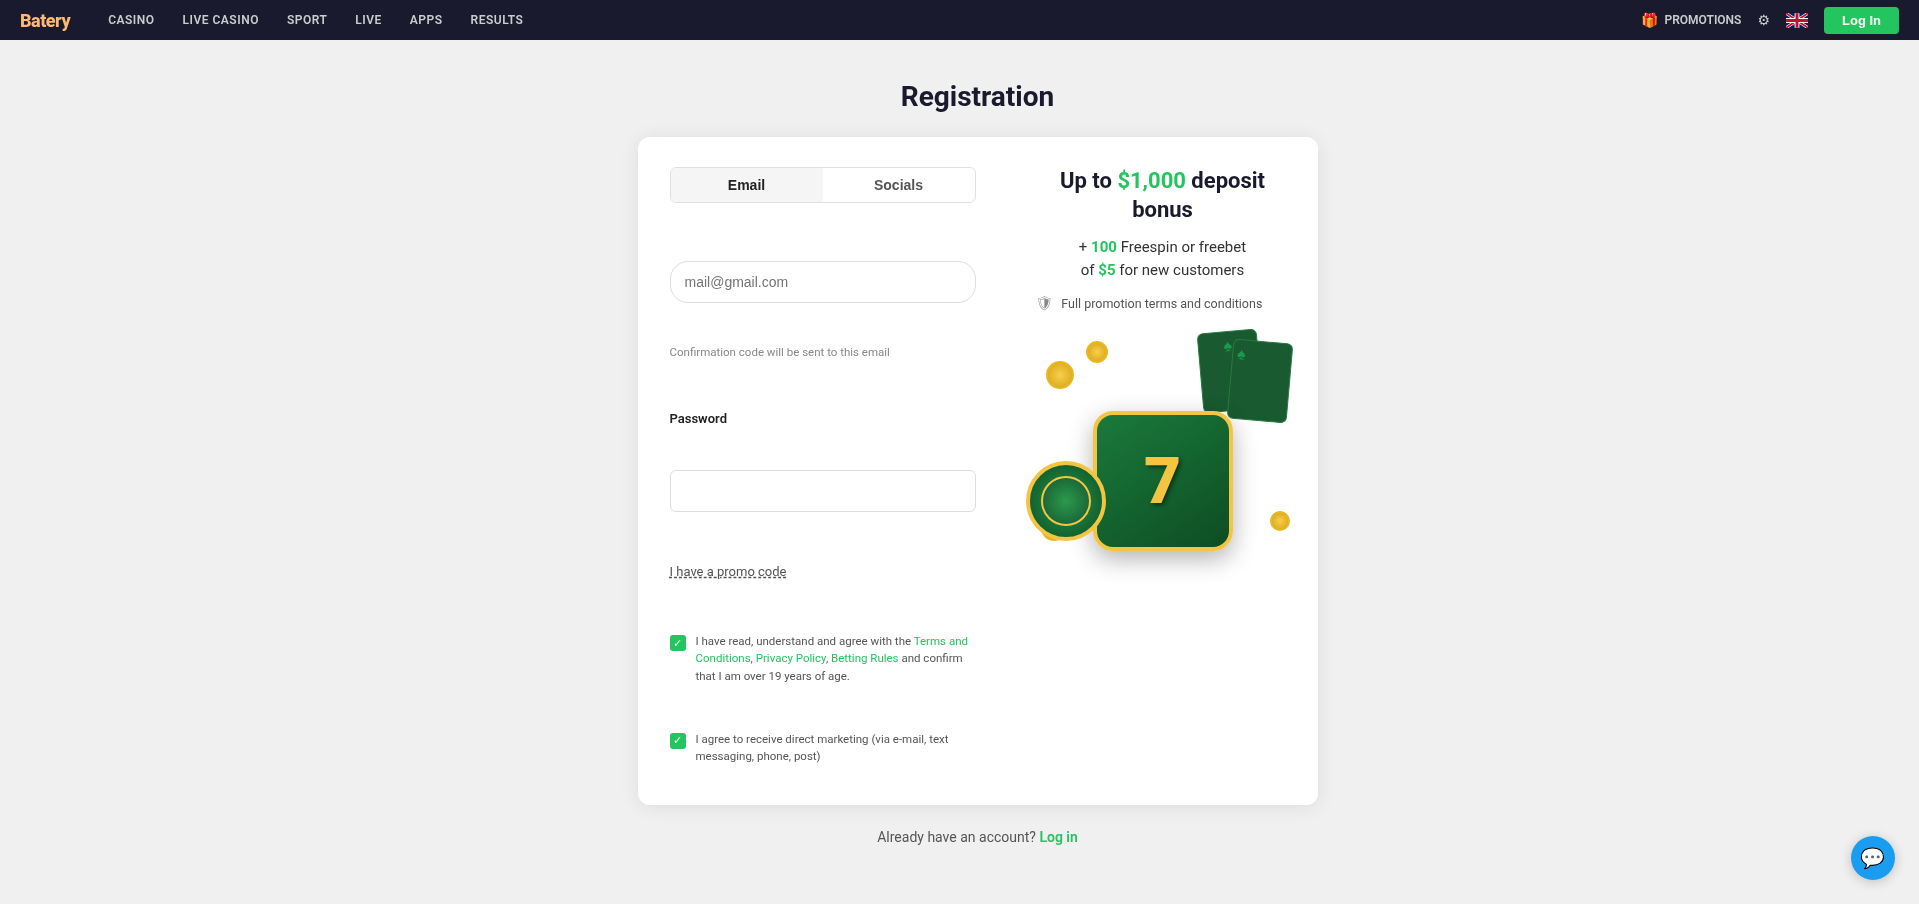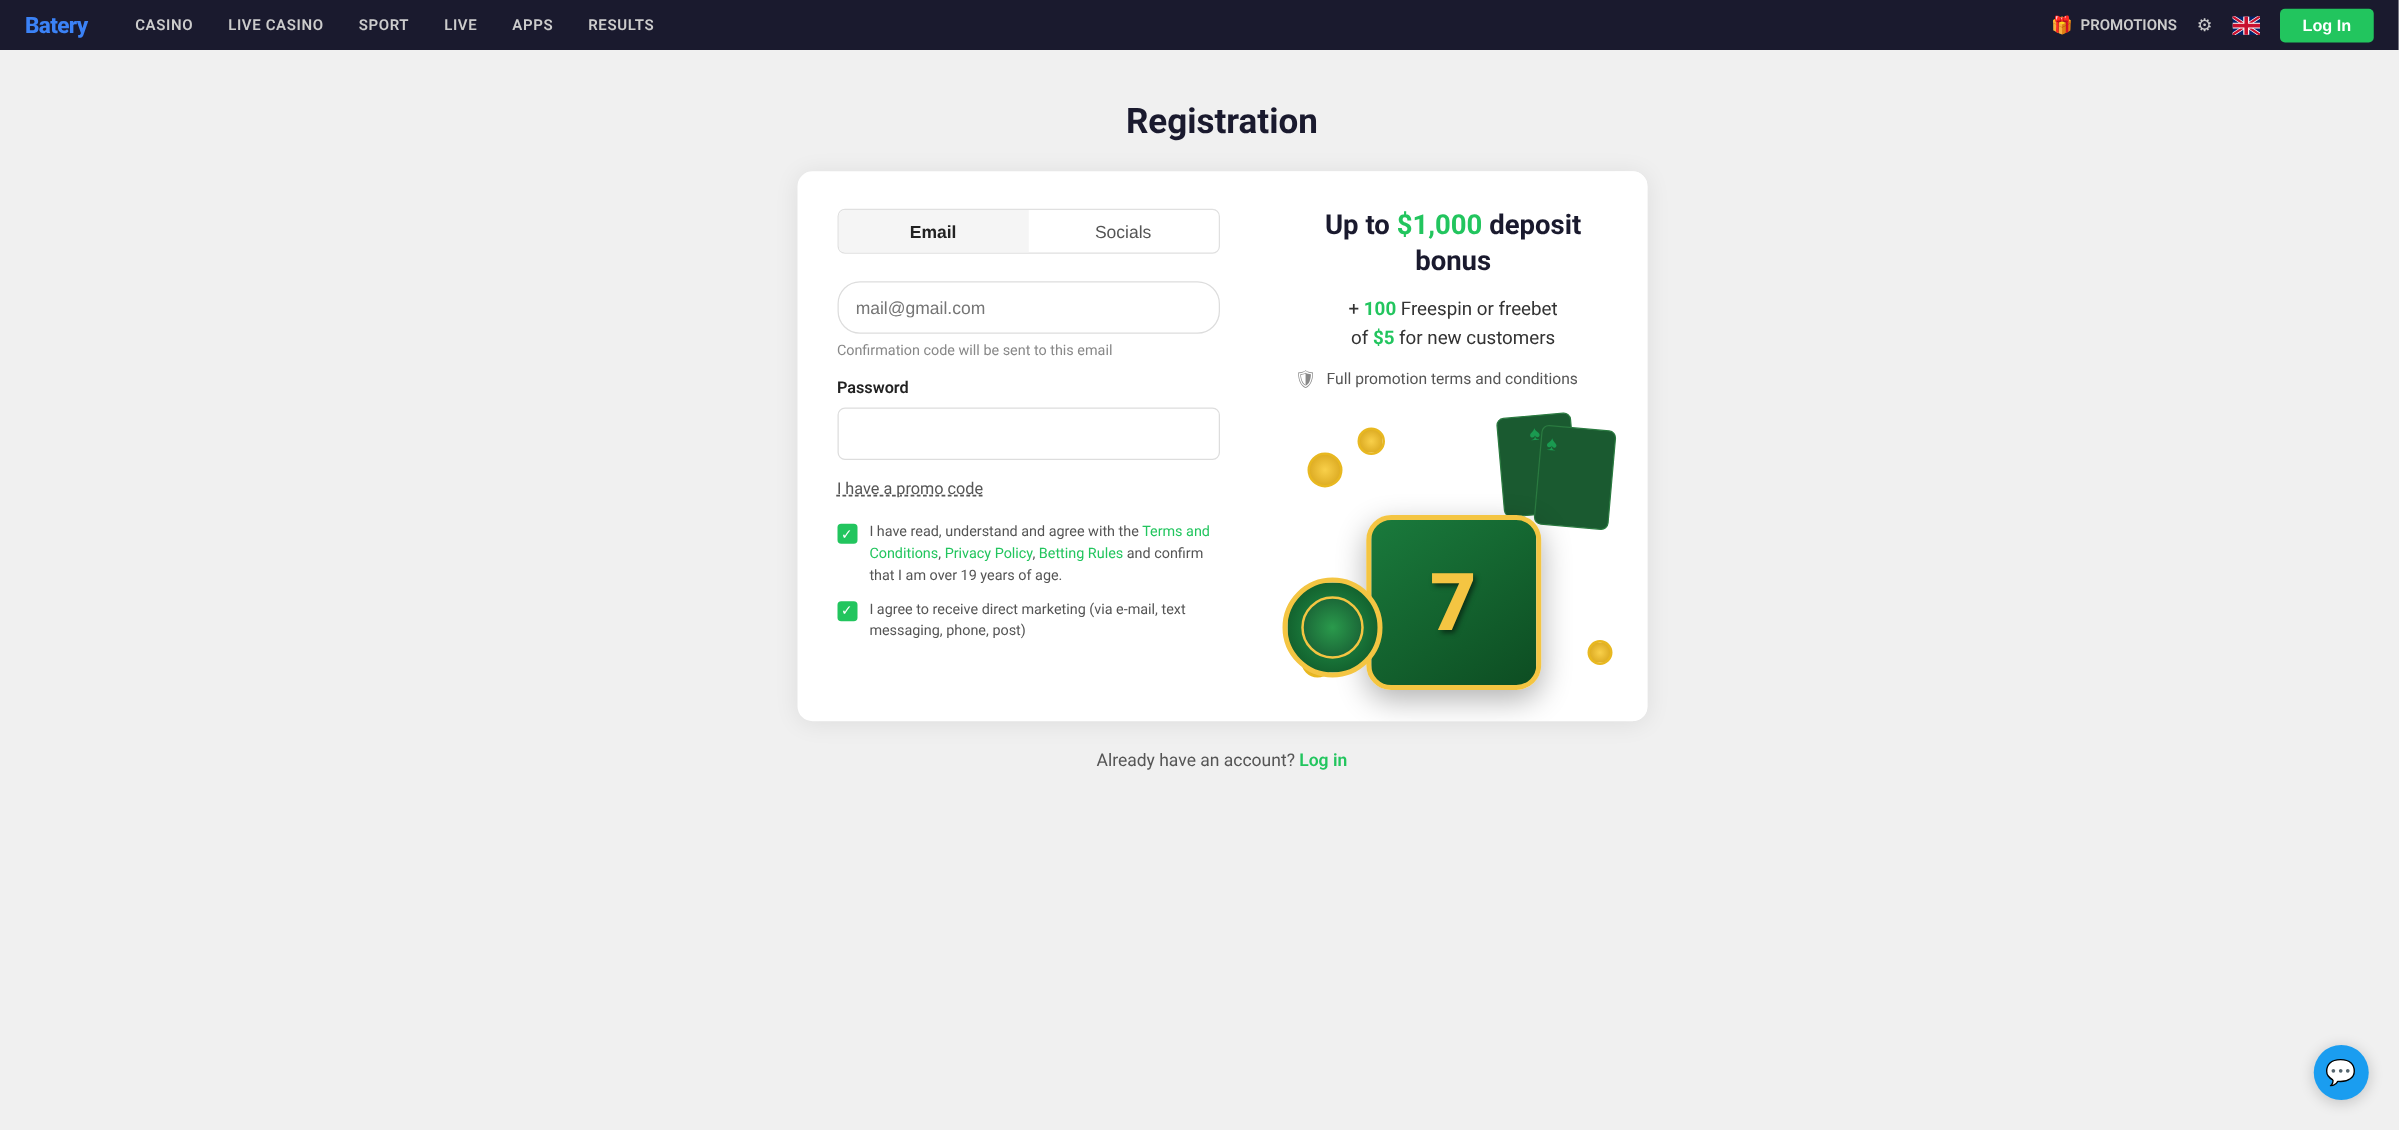--- a/index.html
+++ b/index.html
@@ -14,21 +14,21 @@
     .navbar {
       background: #1a1a2e;
       height: 40px;
       display: flex;
       align-items: center;
       padding: 0 20px;
       gap: 28px;
       position: relative;
     }
     .navbar-logo {
-      color: #3b82f6;
+      color: #fdba74;
       font-weight: 800;
       font-size: 18px;
       letter-spacing: -0.5px;
       margin-right: 10px;
     }
     .nav-link {
       color: #ccc;
       font-size: 12px;
       font-weight: 600;
       text-transform: uppercase;
@@ -95,34 +95,35 @@
       overflow: hidden;
       box-shadow: 0 2px 20px rgba(0,0,0,0.08);
     }
 
     
     .reg-left {
       padding: 30px 32px;
       flex: 1;
       display: flex;
       flex-direction: column;
+      gap: 36px;
     }
 
     .tab-row {
       display: flex;
       border: 1px solid #e0e0e0;
       border-radius: 6px;
       overflow: hidden;
       margin-bottom: 22px;
     }
     .tab-btn {
       flex: 1;
       padding: 9px 0;
       font-size: 14px;
-      font-weight: 400;
+      font-weight: 700;
       cursor: pointer;
       border: none;
       background: transparent;
       color: #555;
     }
     .tab-btn.active {
       background: #f5f5f5;
       color: #222;
       font-weight: 600;
     }

